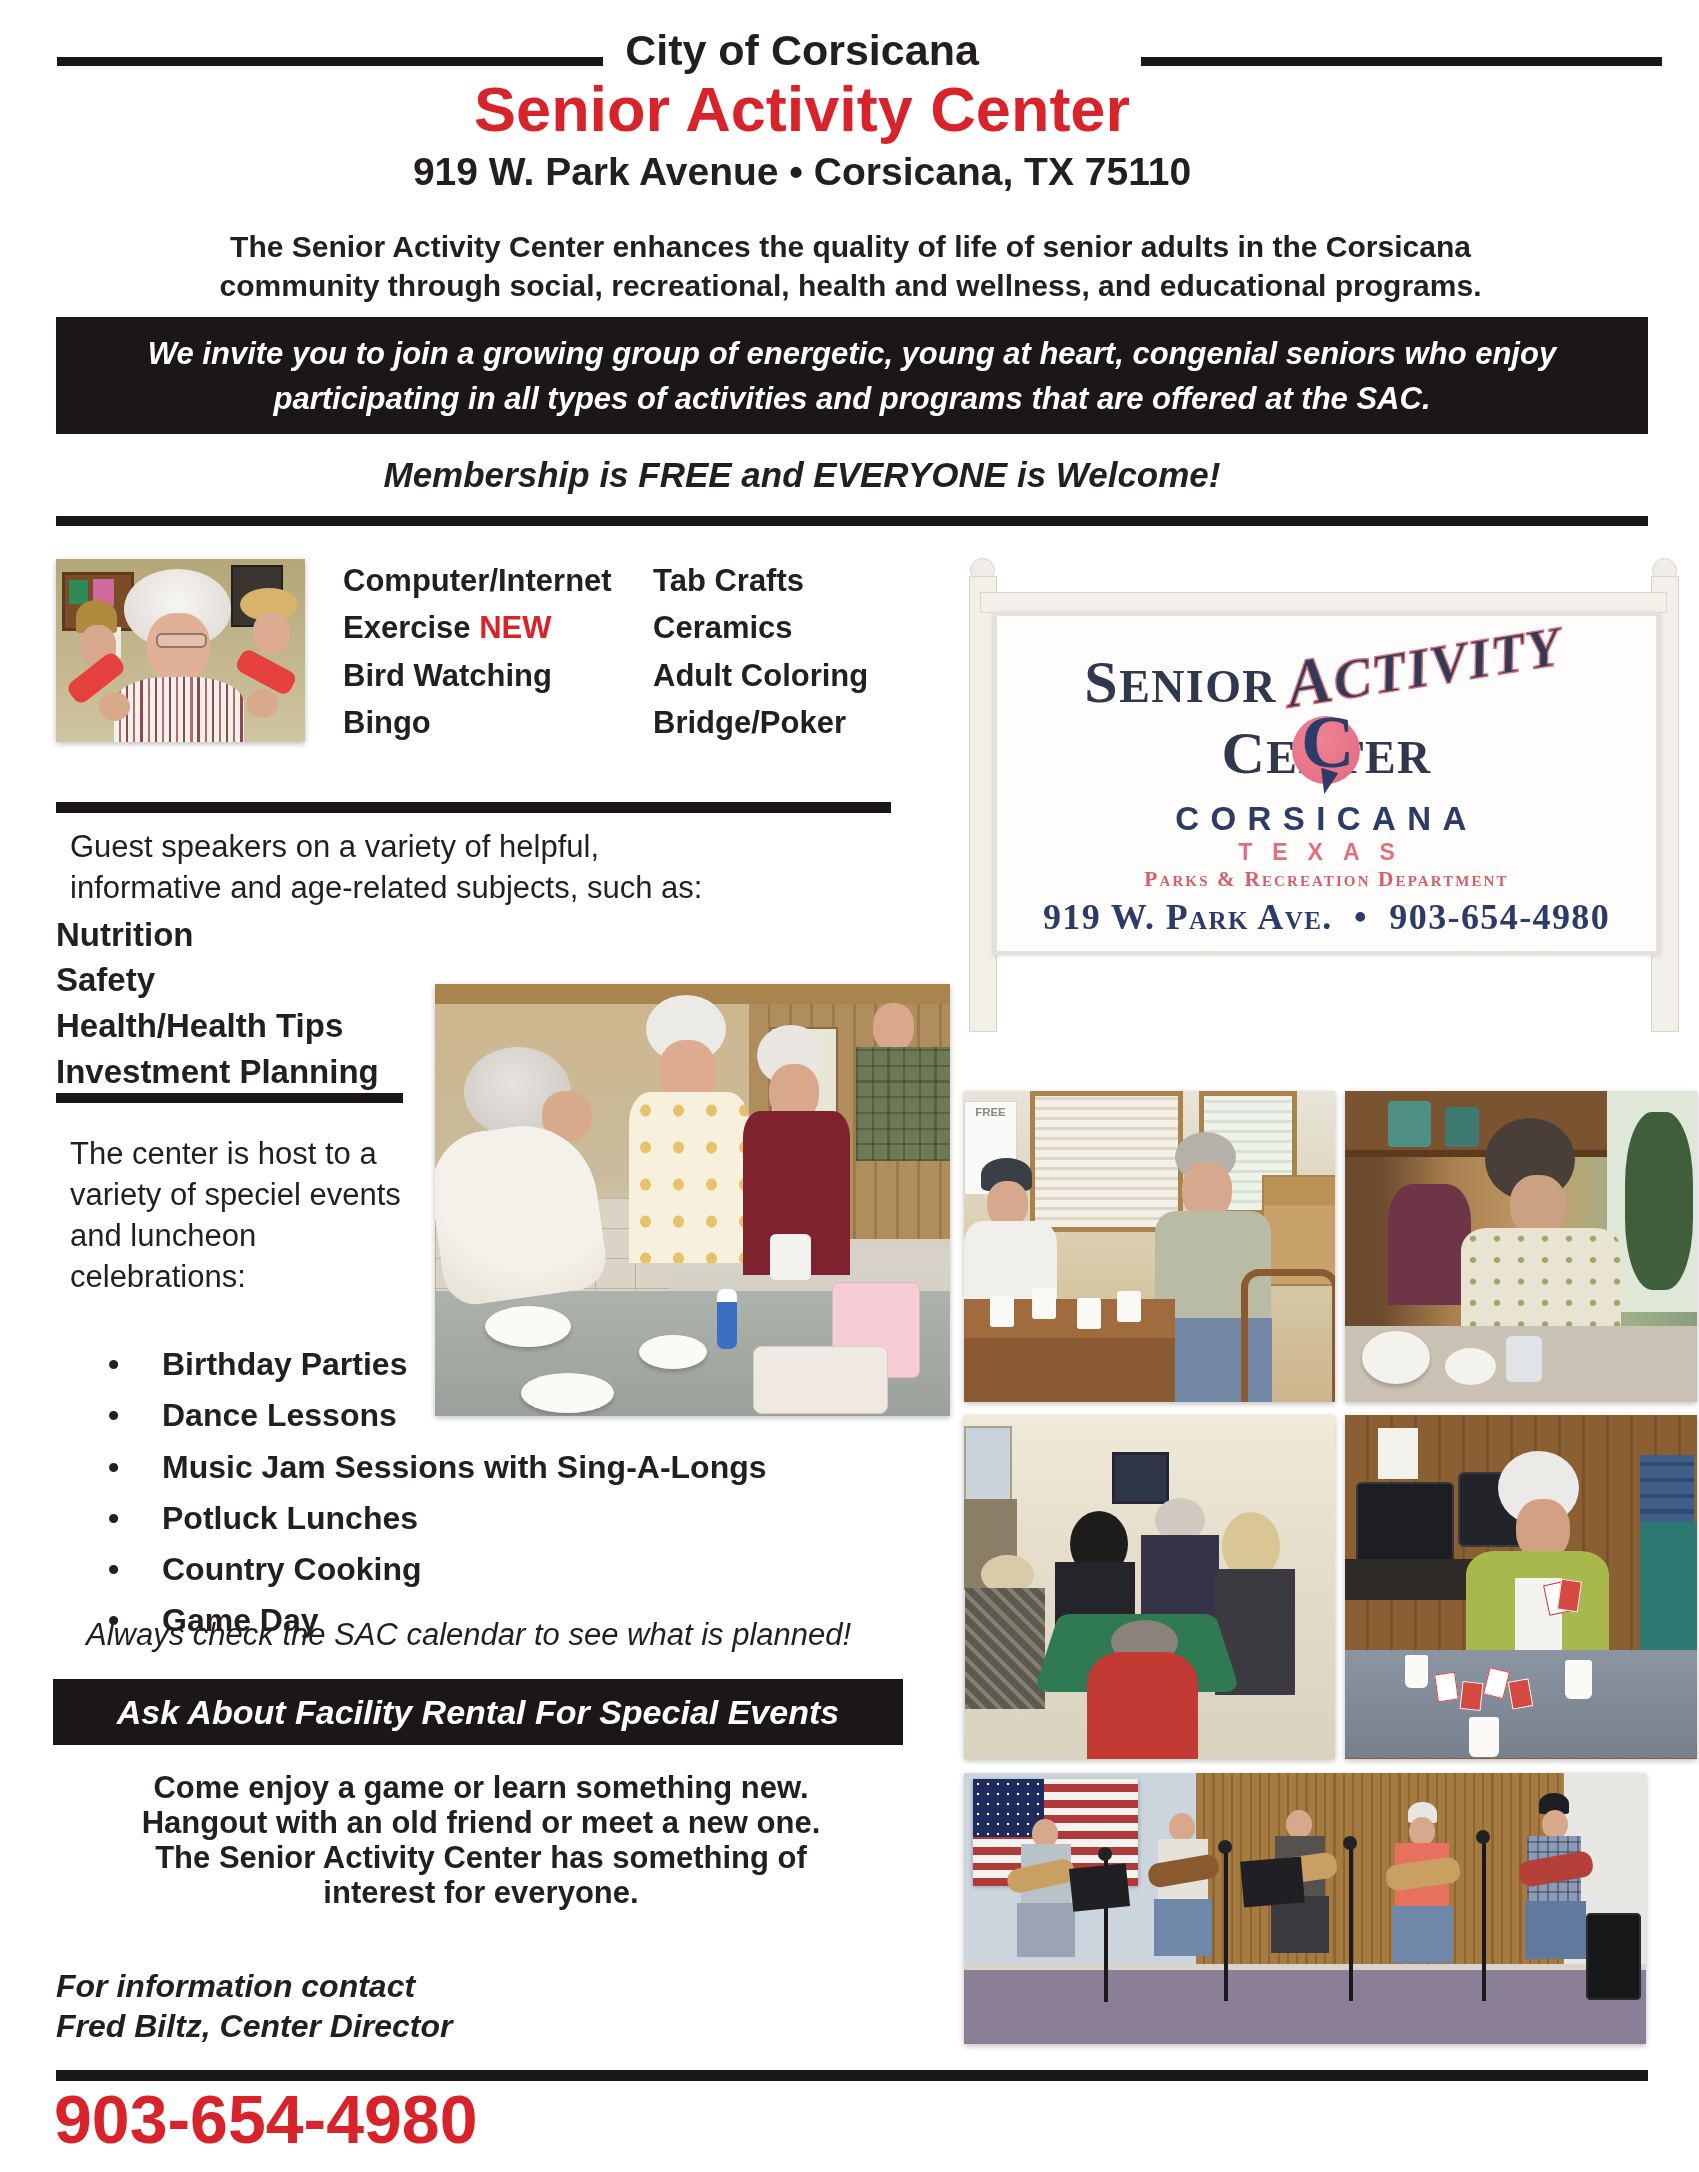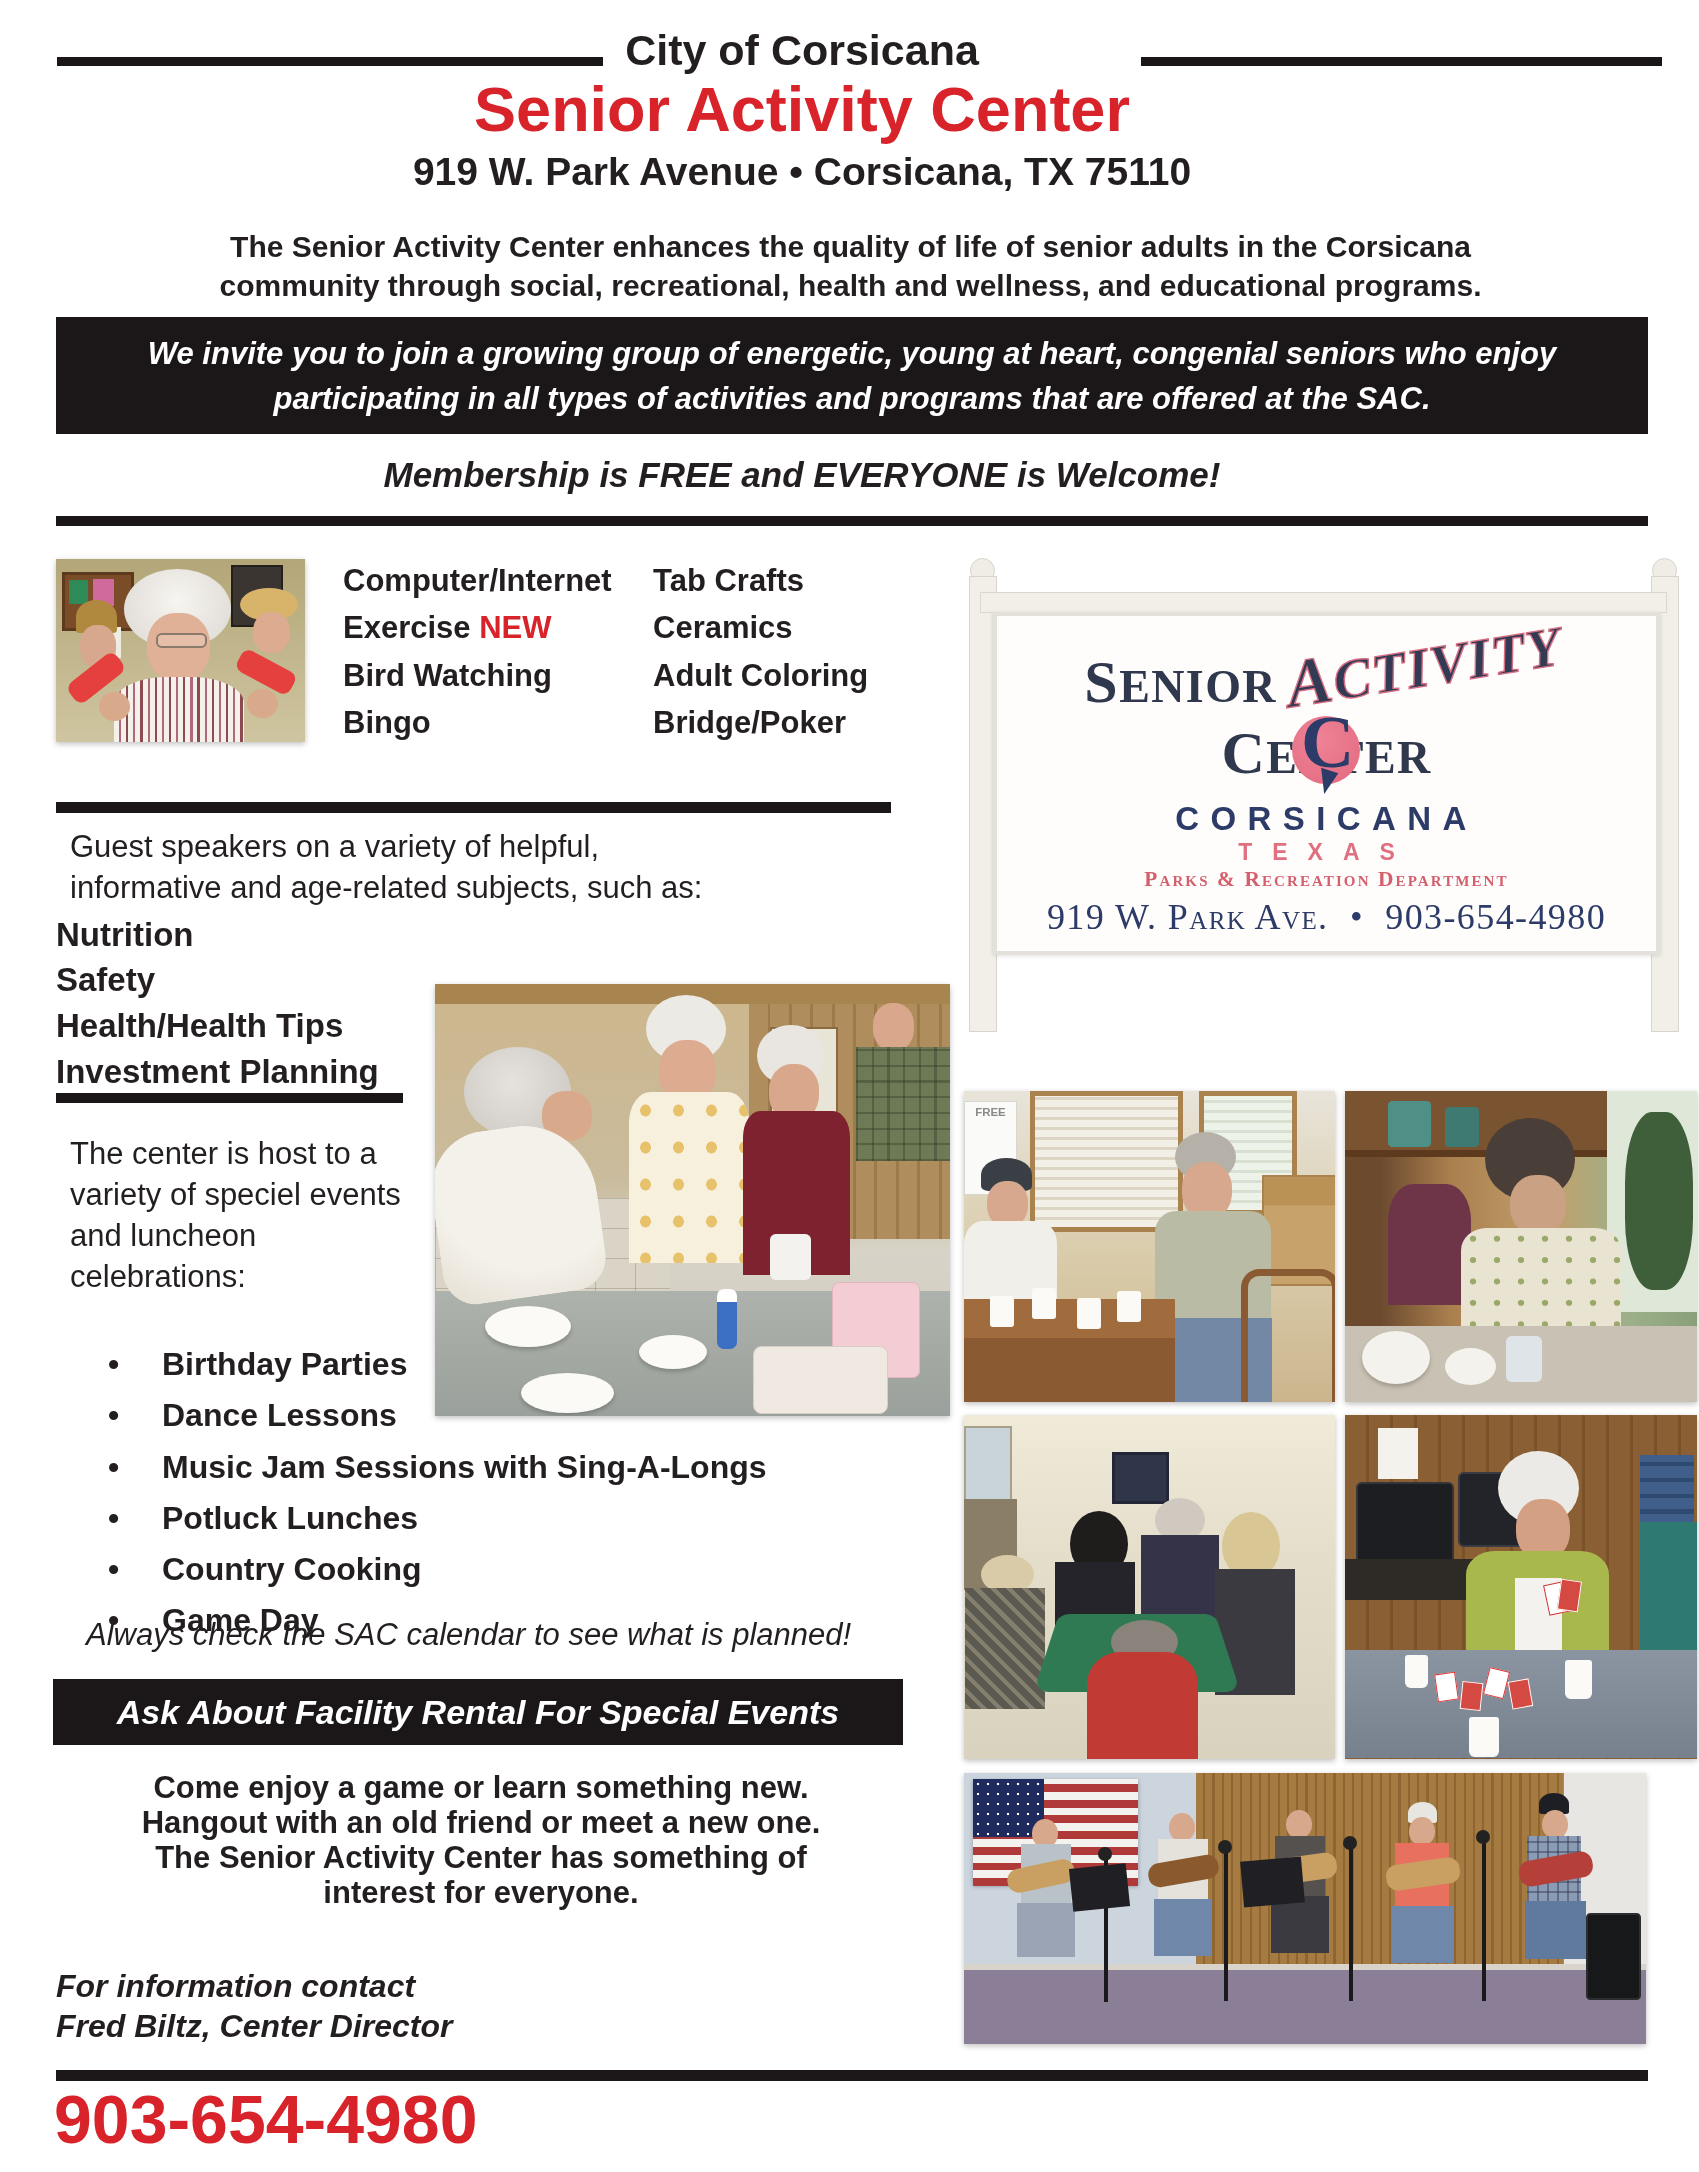--- a/index.html
+++ b/index.html
@@ -39,21 +39,21 @@
   .board{position:absolute;left:44px;top:57px;width:659px;height:335px;background:#fefdfb;
          border:4.3px solid #e4e1da;box-shadow:0 1.4px 4.3px rgba(0,0,0,.15);}
   .signword{display:inline-block;color:#30384e;font-weight:bold;font-size:46px;letter-spacing:1.4px;}
   .signword::first-letter{font-size:60px;}
   .activityword{display:inline-block;color:#323a54;font-weight:bold;font-style:italic;font-size:56px;
                 transform:rotate(-9deg);-webkit-text-stroke:1.4px #d87083;letter-spacing:1.4px;}
   .activityword::first-letter{font-size:68px;}
   .corsicana{color:#2c3b68;font-weight:bold;font-size:33px;letter-spacing:11.4px;font-family:"Liberation Sans",sans-serif;}
   .texas{color:#e0707f;font-weight:bold;font-size:23px;letter-spacing:20px;font-family:"Liberation Sans",sans-serif;}
   .dept{color:#d4606e;font-weight:bold;font-size:21.4px;font-variant:small-caps;letter-spacing:2.1px;}
-  .signaddr{color:#2c3b68;font-weight:normal;font-size:36px;font-variant:small-caps;letter-spacing:1.4px;}
+  .signaddr{color:#2c3b68;font-weight:bold;font-size:36px;font-variant:small-caps;letter-spacing:1.4px;}
   .logo-c{position:absolute;font-family:"Liberation Serif",serif;font-weight:bold;font-size:74px;color:#2c3b68;}
 </style>
 </head>
 <body>
 
 <div class="page">
 
   <div class="rule" style="left:57px;top:57px;width:546px;height:9.3px;"></div>
   <div class="rule" style="left:1141px;top:57px;width:521px;height:9.3px;"></div>
   <div class="abs ctr kicker">City of Corsicana</div>

